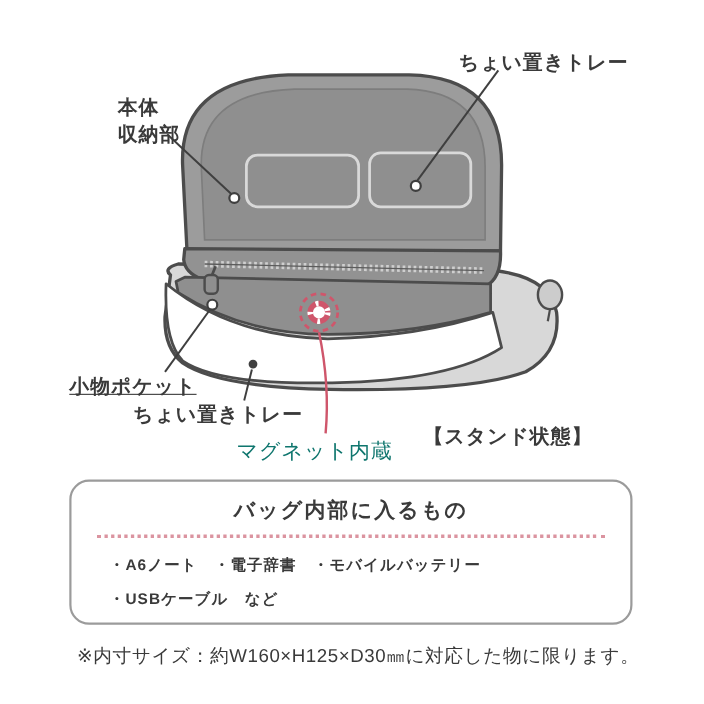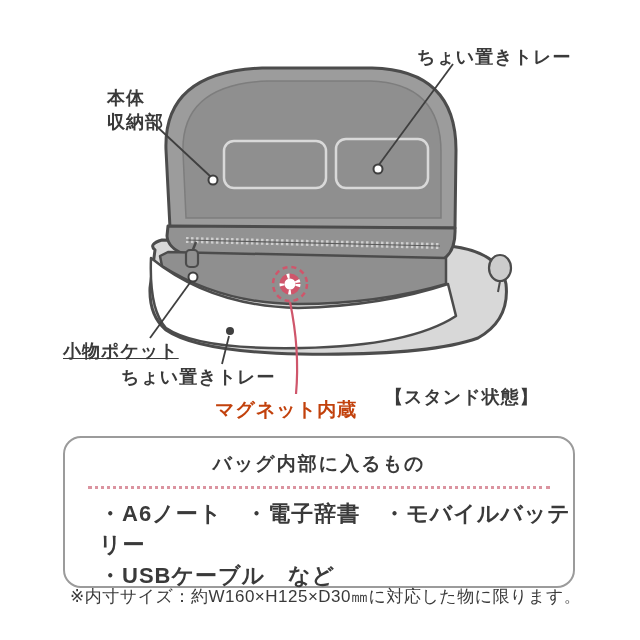--- a/index.html
+++ b/index.html
@@ -8,34 +8,34 @@
     background:#ffffff;color:#3a3a3a;
     font-family:"Liberation Sans","DejaVu Sans",sans-serif;
   }
   .stage{position:absolute;left:0;top:0;width:640px;height:640px;}
   svg.diagram{position:absolute;left:0;top:0;}
   .label{
     position:absolute;font-size:18px;font-weight:600;letter-spacing:1px;
     color:#3a3a3a;white-space:nowrap;
   }
   .label.two-line{white-space:pre-line;line-height:24px;margin-top:12px;}
-  .label.red{color:#c2410c;font-weight:700;font-size:19px;text-align:right;}
+  .label.red{color:#0f766e;font-weight:400;font-size:19px;text-align:right;}
   .info-box{
-    position:absolute;left:63px;top:436px;width:512px;height:152px;
+    position:absolute;left:63px;top:436px;width:512px;height:132px;
     box-sizing:border-box;border:2.5px solid #9b9b9b;border-radius:18px;
     background:#ffffff;
   }
   .info-box .box-title{
     text-align:center;margin-top:13px;font-size:19px;font-weight:700;letter-spacing:2px;
   }
   .info-box .dotted-sep{
     width:462px;margin:9px auto 9px auto;border:0;border-top:3px dotted #db94a0;height:0;
   }
   .info-box .box-line{
-    margin-left:34px;font-size:22px;font-weight:600;letter-spacing:1px;line-height:31px;
+    margin-left:34px;font-size:14px;font-weight:600;letter-spacing:1px;line-height:31px;
     white-space:pre-wrap;
   }
   .footnote{
     position:absolute;left:70px;top:585px;font-size:17px;font-weight:400;
     letter-spacing:0.5px;color:#3a3a3a;white-space:nowrap;
   }
 </style>
 </head>
 <body>
 

